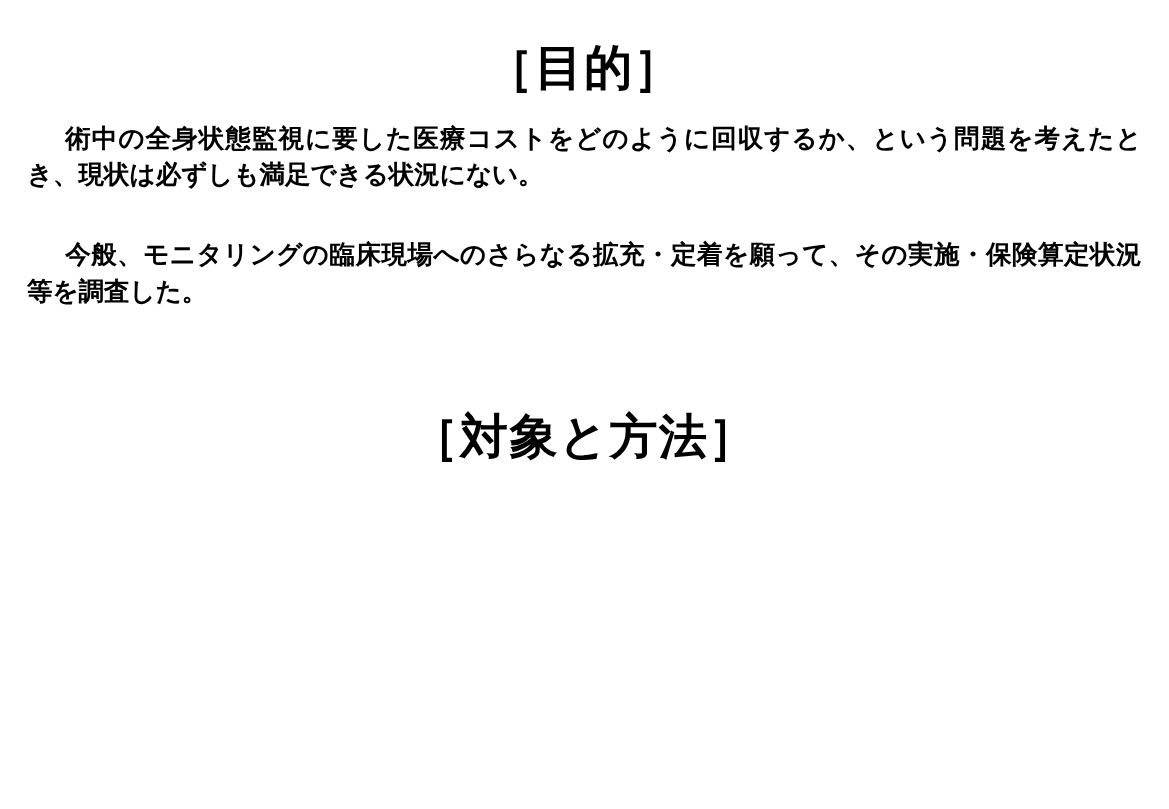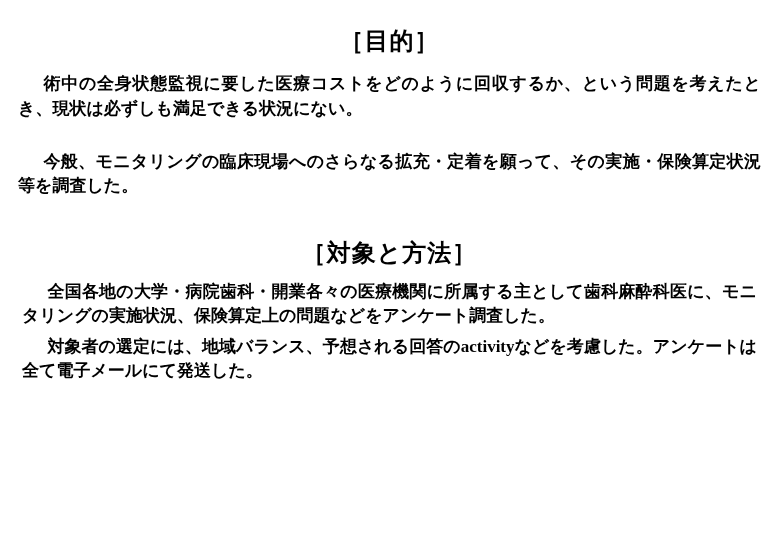--- a/index.html
+++ b/index.html
@@ -19,30 +19,30 @@
     width: 779px;
     height: 539px;
     box-sizing: border-box;
     padding: 0;
   }
   .section {
     width: 100%;
   }
   .section-title {
     text-align: center;
-    font-size: 24px;
+    font-size: 32px;
     font-weight: bold;
     letter-spacing: 1px;
     line-height: 1.1;
   }
   .sec1-title {
     margin-top: 28px;
   }
   .sec2-title {
-    margin-top: 42px;
+    margin-top: 67px;
   }
   .para {
     font-size: 17px;
     line-height: 1.42;
     text-align: justify;
     text-justify: inter-ideograph;
     font-weight: bold;
   }
   .p-indent {
     text-indent: 1.5em;
@@ -68,19 +68,15 @@
   <div class="section">
     <div class="section-title sec1-title">［目的］</div>
     <div class="sec1-body">
       <div class="para p-indent">術中の全身状態監視に要した医療コストをどのように回収するか、という問題を考えたとき、現状は必ずしも満足できる状況にない。</div>
       <div class="para p-indent">今般、モニタリングの臨床現場へのさらなる拡充・定着を願って、その実施・保険算定状況等を調査した。</div>
     </div>
   </div>
 
   <div class="section">
     <div class="section-title sec2-title">［対象と方法］</div>
-    <div class="sec2-body">
-      <div class="para p-indent">全国各地の大学・病院歯科・開業各々の医療機関に所属する主として歯科麻酔科医に、モニタリングの実施状況、保険算定上の問題などをアンケート調査した。</div>
-      <div class="para p-indent">対象者の選定には、地域バランス、予想される回答のactivityなどを考慮した。アンケートは全て電子メールにて発送した。</div>
-    </div>
   </div>
 
 </div>
 
 </body></html>

